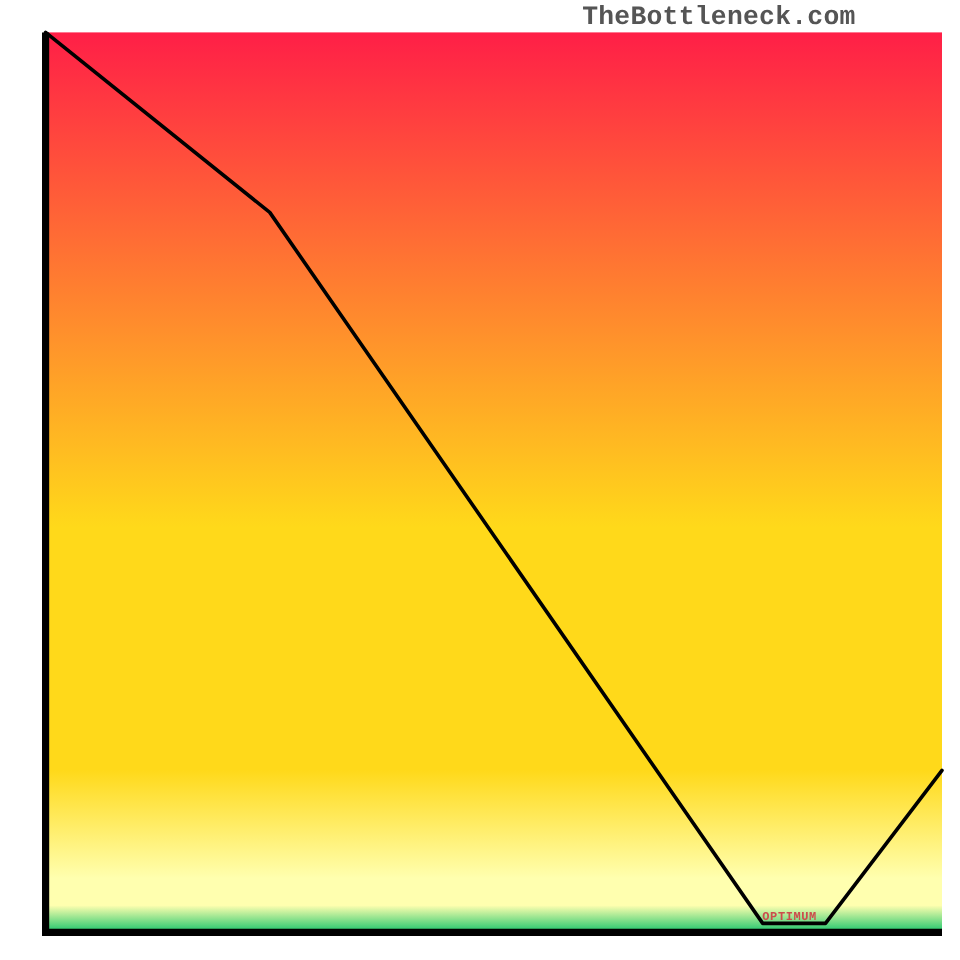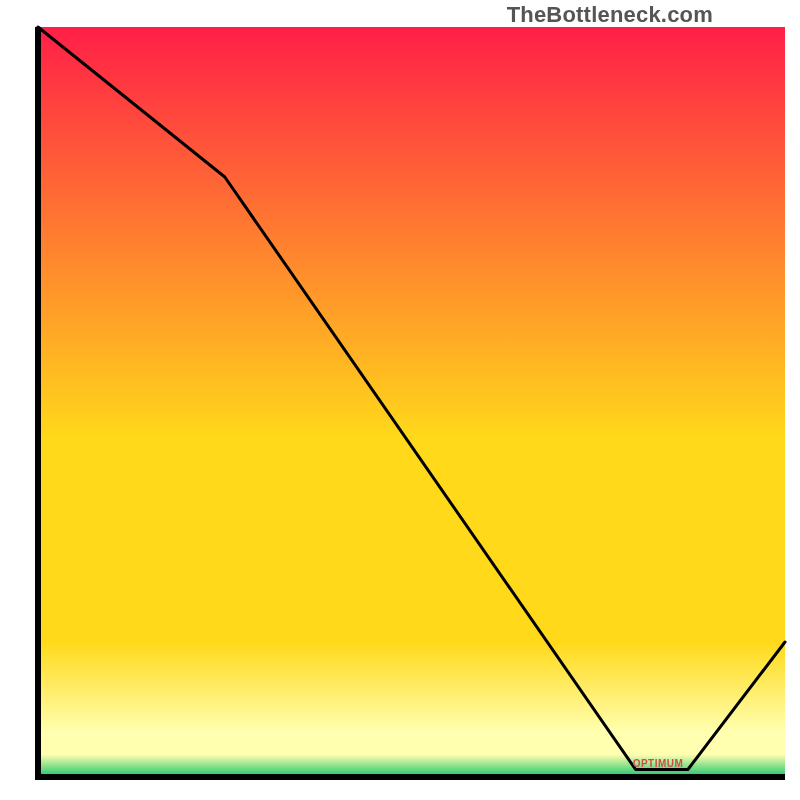--- a/index.html
+++ b/index.html
@@ -8,20 +8,21 @@
     width: 800px;
     height: 800px;
     background: #ffffff;
     font-family: Arial, Helvetica, sans-serif;
     overflow: hidden;
   }
   .frame {
     position: relative;
     width: 725px;
     height: 800px;
+    font-family: Liberation Mono, monospace;
   }
   .watermark {
     position: absolute;
     top: 2px;
     right: 12px;
     font-size: 22px;
     font-weight: 600;
     color: #555555;
     letter-spacing: 0.2px;
   }

